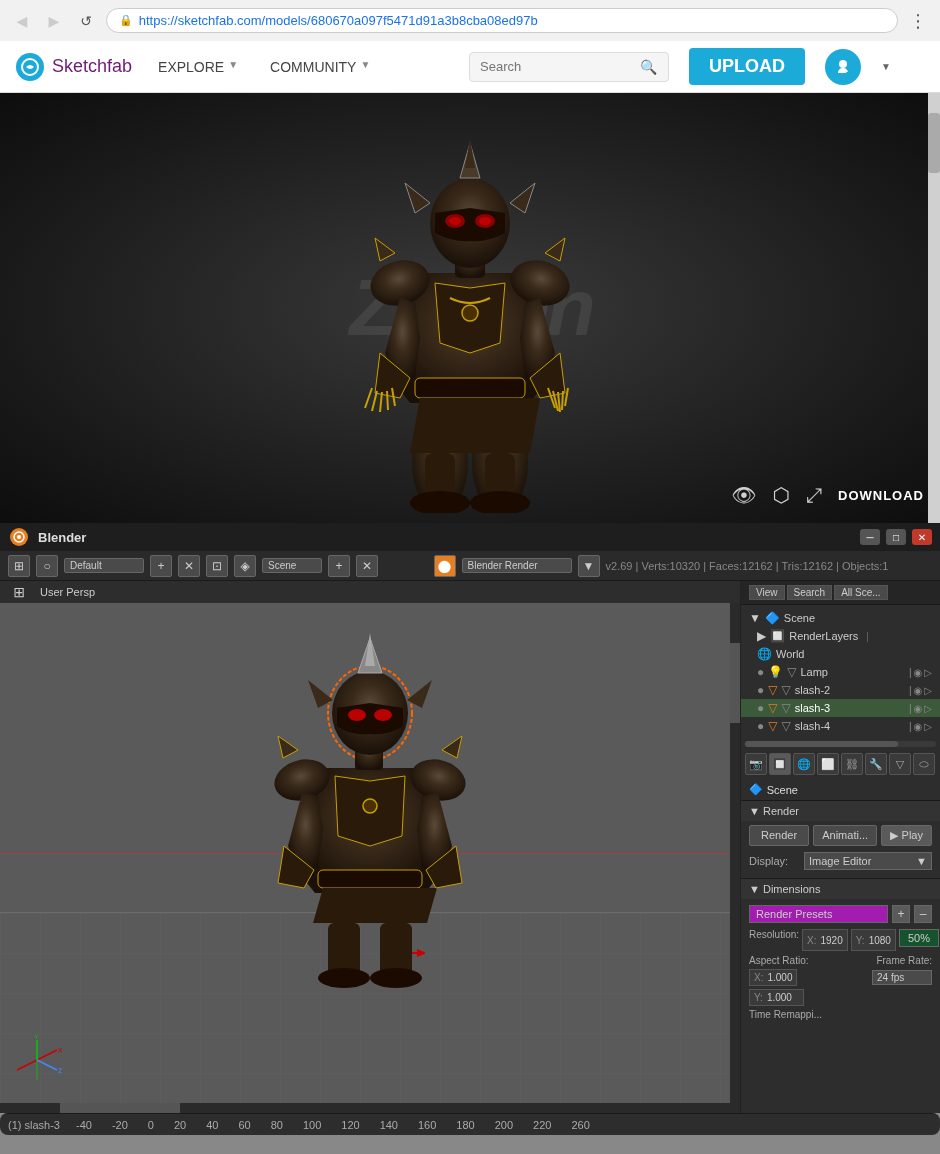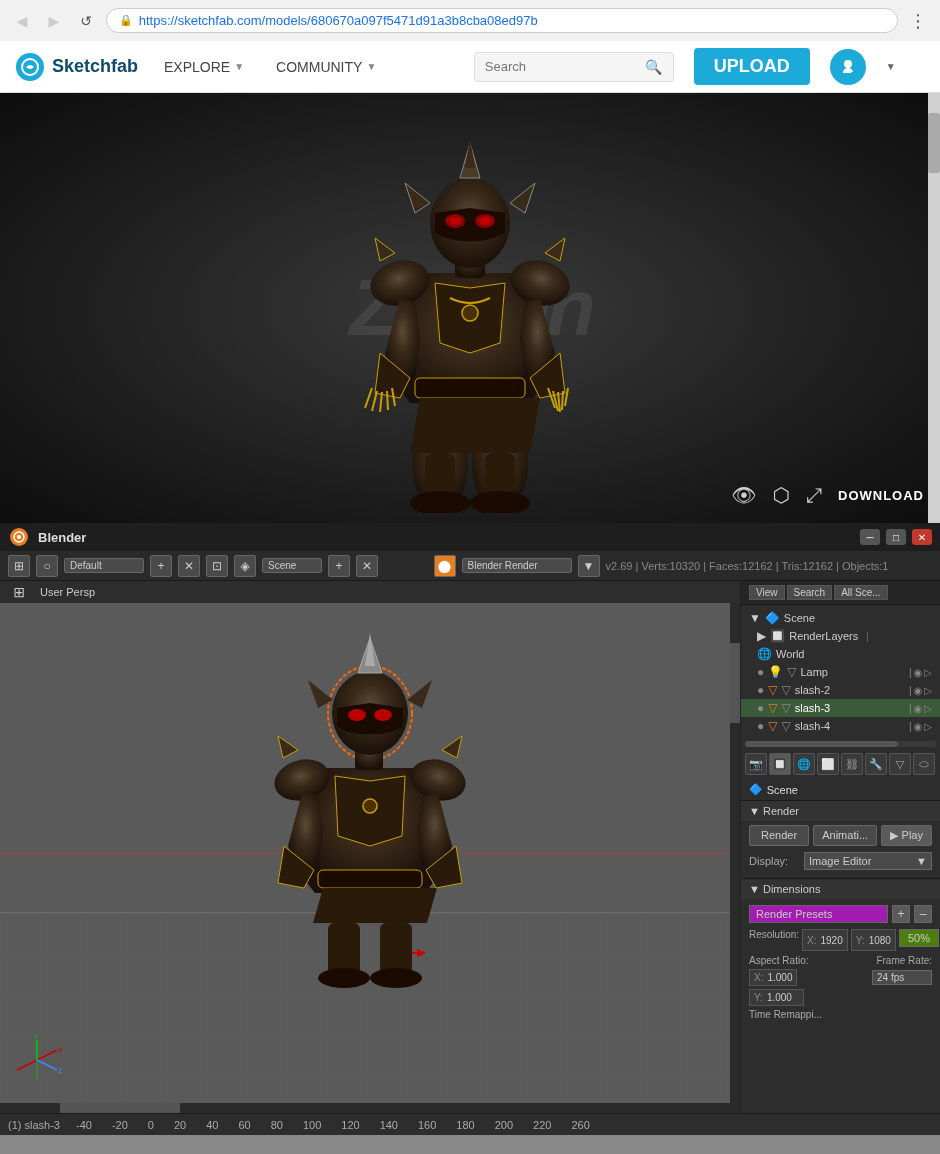--- a/index.html
+++ b/index.html
@@ -11,22 +11,22 @@
     .address-bar { flex: 1; display: flex; align-items: center; background: white; border: 1px solid #ccc; border-radius: 20px; padding: 4px 12px; font-size: 13px; color: #1a73e8; }
     .address-bar .lock-icon { color: #34a853; margin-right: 6px; font-size: 11px; }
     .address-text { color: #222; font-size: 13px; }
     .address-text span { color: #1a73e8; }
     .menu-btn { width: 24px; height: 24px; border: none; background: transparent; cursor: pointer; display: flex; align-items: center; justify-content: center; color: #555; font-size: 18px; }
 
     
     .sketchfab-nav { background: white; border-bottom: 1px solid #ddd; display: flex; align-items: center; padding: 0 16px; height: 52px; gap: 20px; }
     .sketchfab-logo { display: flex; align-items: center; gap: 8px; text-decoration: none; }
     .logo-icon { width: 28px; height: 28px; background: #1caad9; border-radius: 50%; display: flex; align-items: center; justify-content: center; color: white; font-size: 14px; font-weight: bold; }
-    .logo-text { font-size: 18px; font-weight: bold; color: #0c4a6e; }
-    .nav-item { display: flex; align-items: center; gap: 4px; font-size: 14px; color: #444; cursor: pointer; padding: 4px 6px; }
+    .logo-text { font-size: 18px; font-weight: normal; color: #701a75; }
+    .nav-item { display: flex; gap: 4px; font-size: 14px; color: #444; cursor: pointer; padding: 4px 6px; }
     .nav-arrow { font-size: 10px; color: #888; }
     .search-box { display: flex; align-items: center; background: #f5f5f5; border: 1px solid #ddd; border-radius: 4px; padding: 6px 10px; flex: 1; max-width: 200px; }
     .search-box input { background: transparent; border: none; outline: none; font-size: 13px; color: #666; width: 100%; }
     .search-icon-btn { color: #888; font-size: 14px; cursor: pointer; }
     .upload-btn { background: #1caad9; color: white; border: none; border-radius: 4px; padding: 8px 20px; font-size: 18px; font-weight: bold; cursor: pointer; }
     .user-avatar { width: 36px; height: 36px; background: #1caad9; border-radius: 50%; display: flex; align-items: center; justify-content: center; color: white; font-size: 14px; cursor: pointer; }
     .user-dropdown { color: #666; font-size: 10px; cursor: pointer; }
     .nav-spacer { flex: 0.2; }
 
     
@@ -98,28 +98,28 @@
     .dimensions-section { padding: 6px 8px; }
     .presets-row { display: flex; align-items: center; gap: 4px; margin-bottom: 6px; }
     .presets-select { background: #a21caf; border: 1px solid #666; color: #ccc; font-size: 11px; padding: 2px 6px; flex: 1; }
     .dim-plus { background: #5a5a5a; border: 1px solid #666; color: #ccc; width: 18px; height: 18px; display: flex; align-items: center; justify-content: center; cursor: pointer; font-size: 12px; }
     .dim-minus { background: #5a5a5a; border: 1px solid #666; color: #ccc; width: 18px; height: 18px; display: flex; align-items: center; justify-content: center; cursor: pointer; font-size: 12px; }
     .dim-grid { display: grid; grid-template-columns: 1fr 1fr; gap: 4px; margin-bottom: 4px; }
     .dim-col { display: flex; flex-direction: row; gap: 3px; }
     .dim-col-header { font-size: 10px; color: #aaa; }
     .dim-field { background: #3a3a3a; border: 1px solid #555; color: #ccc; font-size: 10px; padding: 2px 4px; display: flex; align-items: center; cursor: pointer; }
     .dim-field-label { color: #888; margin-right: 4px; }
-    .dim-50 { background: #4d7c0f; border: 1px solid #666; color: #ccc; font-size: 11px; padding: 2px 8px; margin-bottom: 4px; text-align: center; cursor: pointer; }
+    .dim-50 { background: #14532d; border: 1px solid #666; color: #ccc; font-size: 11px; padding: 2px 8px; margin-bottom: 4px; text-align: center; cursor: pointer; }
     .dim-row { display: flex; align-items: center; justify-content: space-between; margin-bottom: 3px; }
     .dim-row-label { color: #aaa; font-size: 10px; }
     .fps-select { background: #4a4a4a; border: 1px solid #666; color: #ccc; font-size: 10px; padding: 1px 4px; min-width: 60px; }
     .time-remappi { color: #aaa; font-size: 10px; margin-top: 2px; }
 
     
-    .bl-bottom { background: #2d2d2d; height: 22px; display: flex; align-items: center; padding: 0 8px; font-size: 11px; color: #aaa; gap: 16px; border-top: 1px solid #1a1a1a; overflow: hidden; }
+    .bl-bottom { background: #2d2d2d; height: 22px; display: flex; align-items: center; padding: 0 8px; font-size: 11px; color: #aaa; gap: 16px; border-top: 1px solid #1a1a1a; overflow: hidden; border-radius: 8px; }
     .bl-bottom-item { white-space: nowrap; }
 
     
     .bl-char { position: absolute; top: 20px; left: 50%; transform: translateX(-50%); z-index: 2; }
 
     
     .crosshair-h { position: absolute; left: 0; right: 0; height: 1px; background: rgba(200,50,50,0.6); }
 
     .scrollbar-v { position: absolute; right: 0; top: 0; bottom: 0; width: 10px; background: #2a2a2a; }
     .scrollbar-v-thumb { width: 100%; height: 80px; background: #555; margin-top: 40px; }

